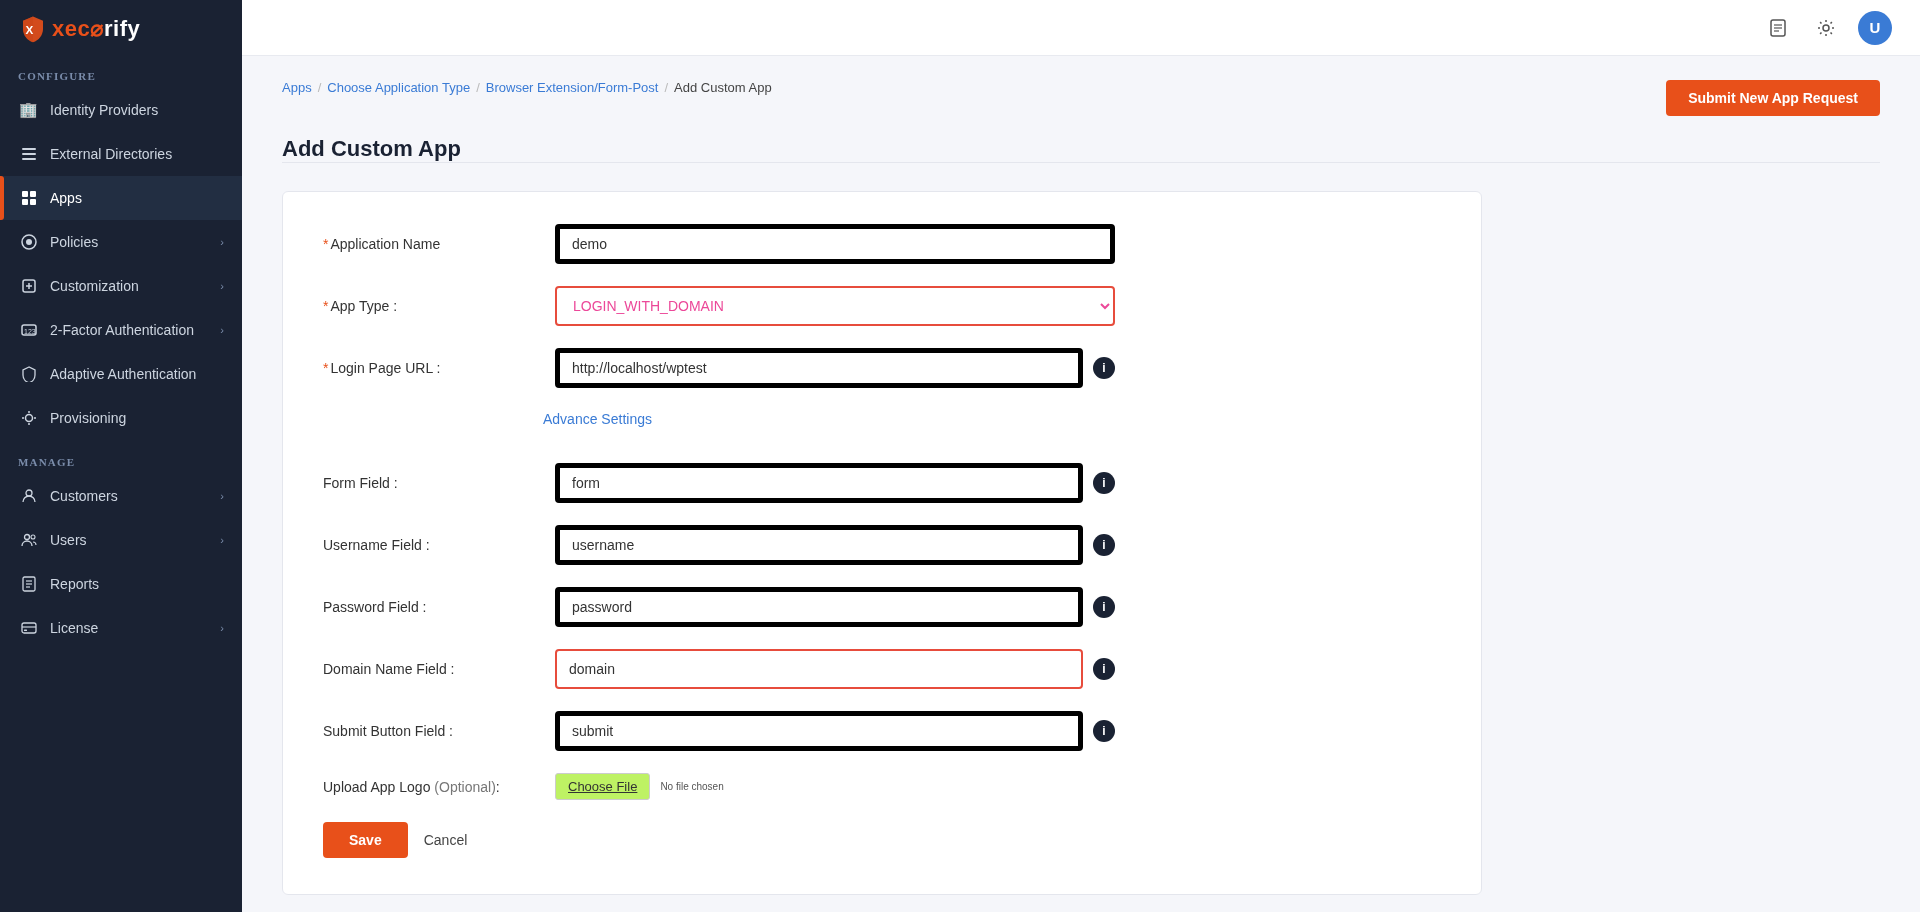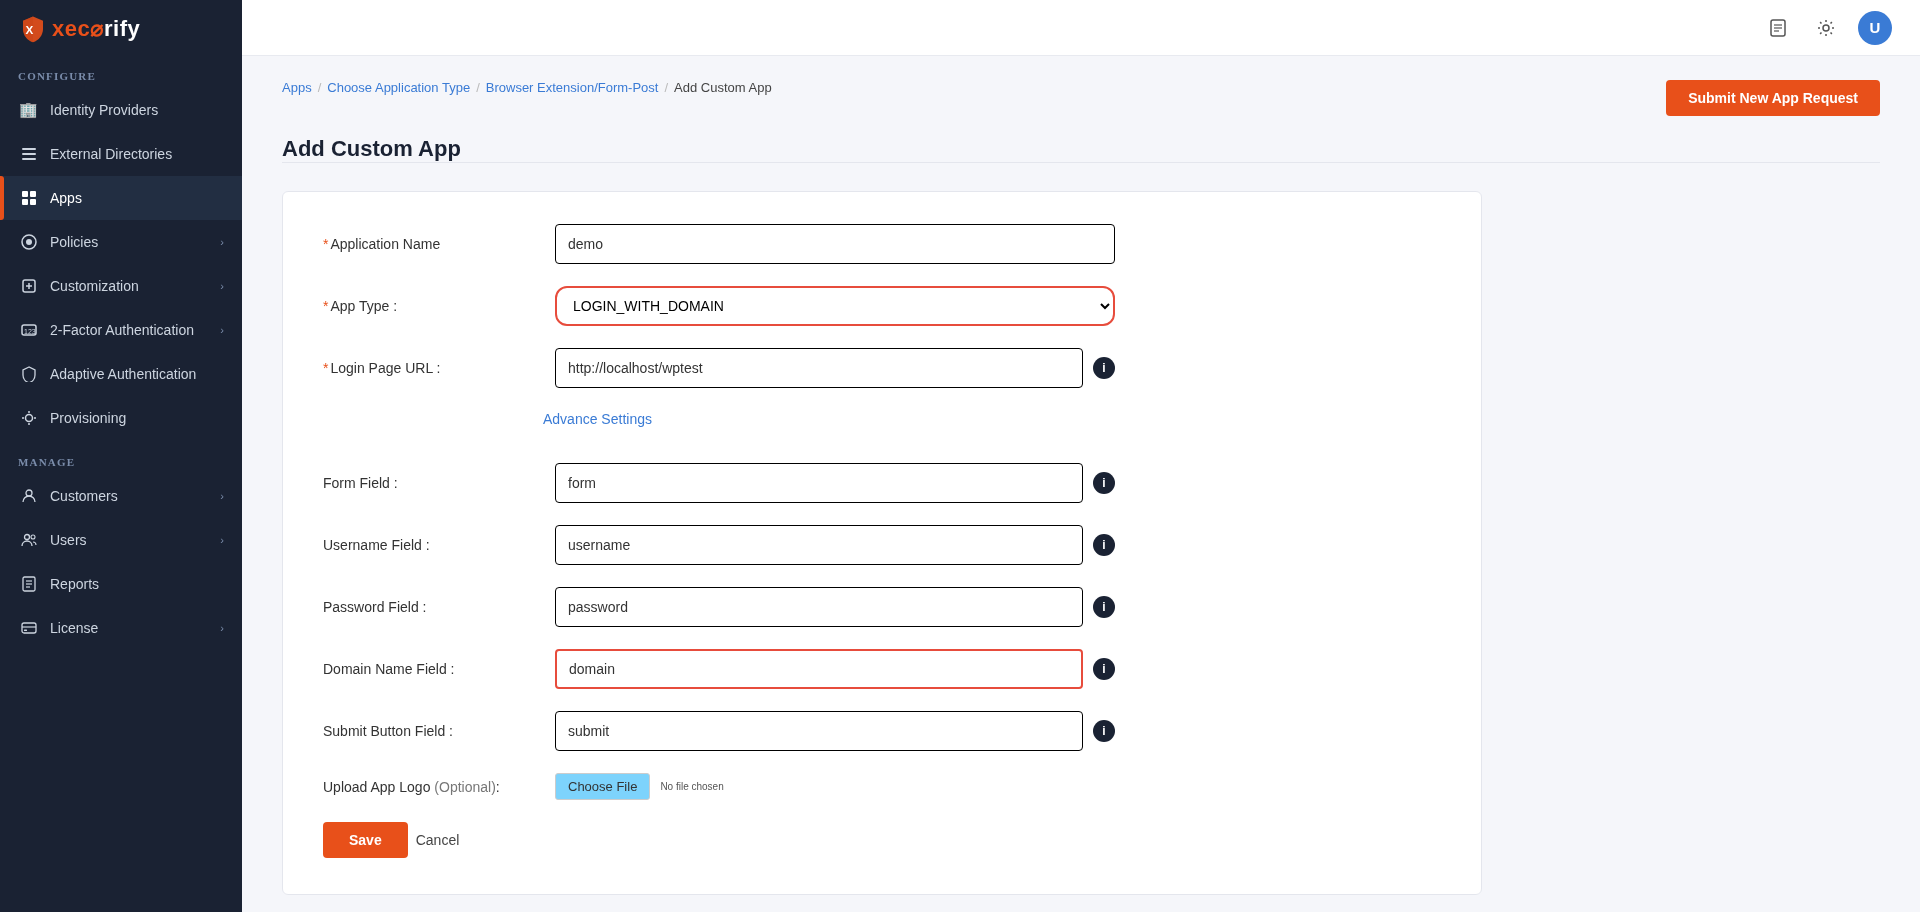--- a/index.html
+++ b/index.html
@@ -199,37 +199,37 @@
     .form-field-wrap {
       display: flex;
       align-items: center;
       gap: 10px;
       flex: 1;
       max-width: 560px;
     }
     .form-input {
       flex: 1;
       height: 40px;
-      border: 1px solid #000000;
+      border: 5px solid #000000;
       border-radius: 4px;
       padding: 0 12px;
       font-size: 14px;
       color: #333;
       outline: none;
       background: #fff;
     }
     .form-input.error-border { border: 2px solid #e74c3c; }
     .form-select {
       flex: 1;
       height: 40px;
       border: 1px solid #d1d5db;
-      border-radius: 12px;
+      border-radius: 4px;
       padding: 0 12px;
       font-size: 14px;
-      color: #000000;
+      color: #ec4899;
       outline: none;
       background: #fff;
       cursor: pointer;
       appearance: auto;
     }
     .form-select.error-border { border: 2px solid #e74c3c; }
 
     .info-icon {
       width: 22px;
       height: 22px;
@@ -260,34 +260,35 @@
     .file-row {
       display: flex;
       align-items: center;
       gap: 10px;
     }
     .file-label-text {
       font-size: 10px;
       color: #555;
     }
     .choose-file-btn {
-      background: #7dd3fc;
+      background: #bef264;
       border: 1px solid #ccc;
       border-radius: 3px;
       padding: 5px 12px;
       font-size: 13px;
       cursor: pointer;
       color: #333;
+      text-decoration: underline;
     }
 
     
     .action-row {
       display: flex;
       align-items: center;
-      gap: 4px;
+      gap: 12px;
       margin-top: 8px;
     }
     .btn-save {
       background: #e8501a;
       color: #fff;
       border: none;
       padding: 10px 26px;
       font-size: 14px;
       font-weight: 600;
       border-radius: 4px;

